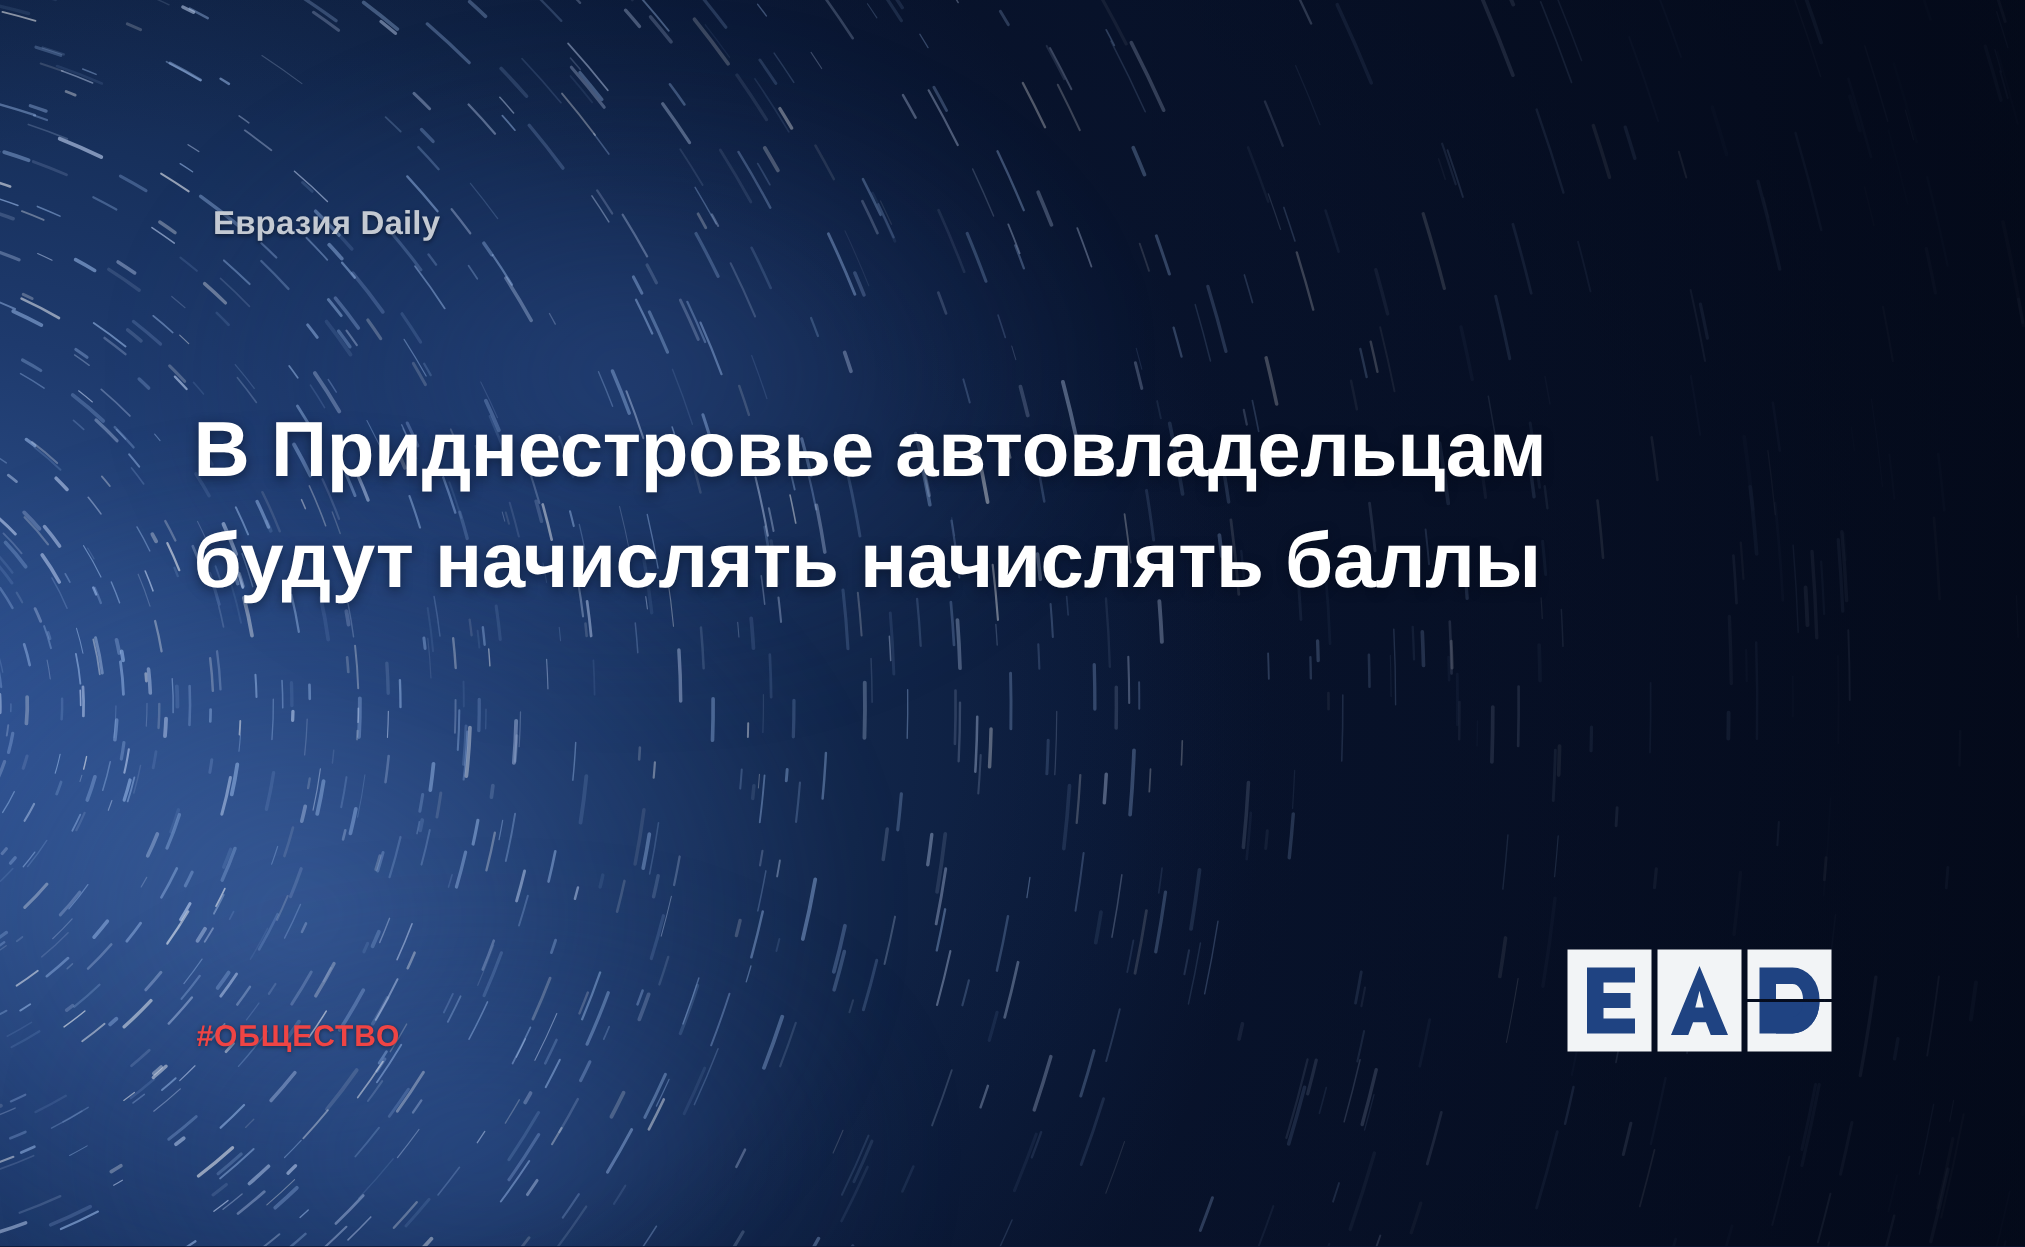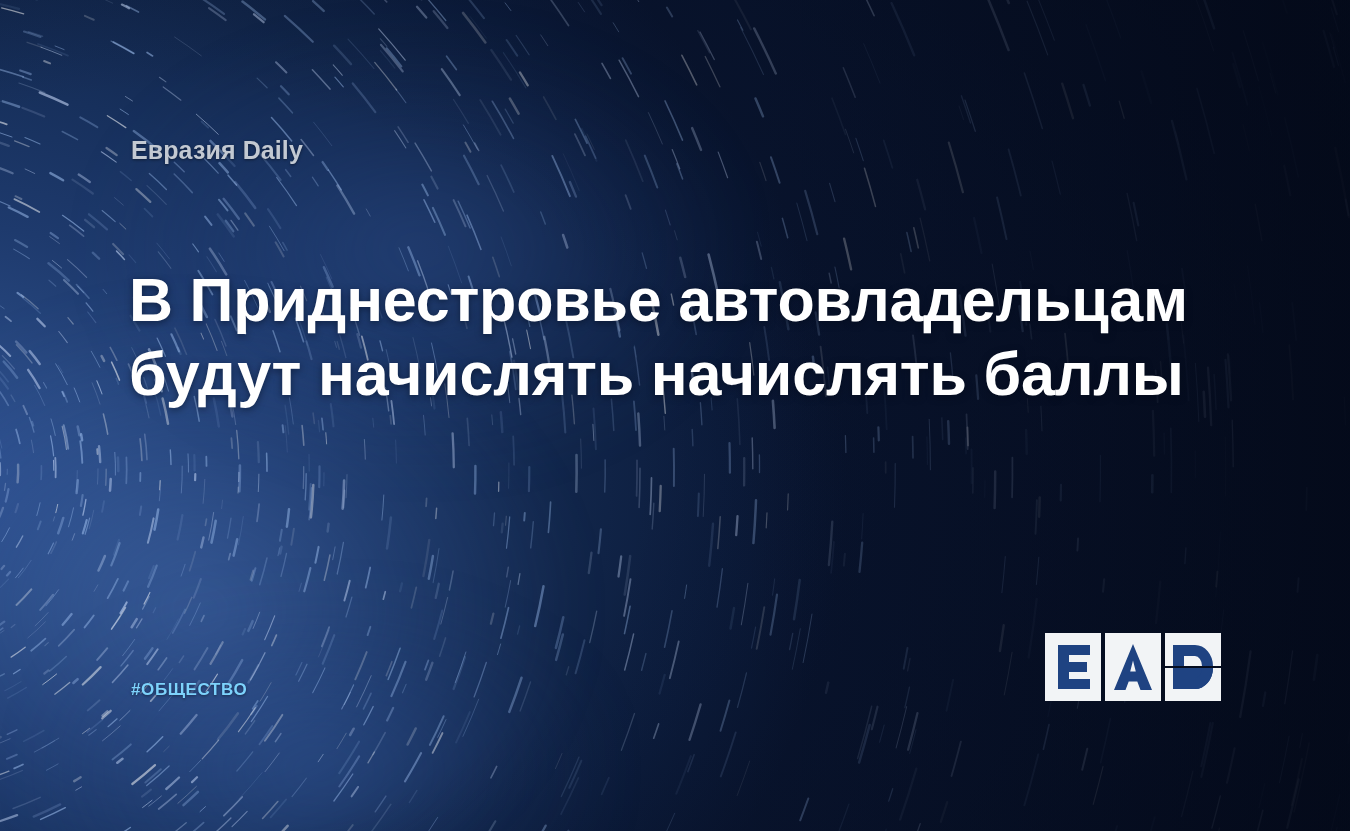--- a/index.html
+++ b/index.html
@@ -61,53 +61,53 @@
       linear-gradient(90deg, rgba(0,0,0,0) 55%, rgba(4,9,24,0.34) 82%, rgba(3,7,20,0.55) 100%);
   }
 
   
   .trails { position: absolute; inset: 0; }
   .trails svg { display: block; width: 1350px; height: 831px; }
 
   
   .brand {
     position: absolute;
-    left: 131px;
+    left: 142px;
     top: 136px;
-    font-size: 25px;
+    font-size: 22px;
     font-weight: 700;
     letter-spacing: 0.1px;
     color: #c3c9d2;
     text-shadow: 0 1px 3px rgba(0,0,0,0.45);
     white-space: nowrap;
   }
 
   .headline {
     position: absolute;
     left: 129px;
     top: 263px;
     width: 960px;
     margin: 0;
-    font-size: 61px;
+    font-size: 52px;
     line-height: 74px;
     font-weight: 700;
     color: #ffffff;
     letter-spacing: -0.2px;
     text-shadow: 0 2px 7px rgba(3,9,24,0.5);
   }
   .headline .hl-line { display: block; white-space: nowrap; }
 
   .category {
     position: absolute;
     left: 131px;
     top: 680px;
-    font-size: 17px;
+    font-size: 20px;
     font-weight: 700;
     letter-spacing: 0.6px;
-    color: #7dd3fc;
+    color: #ef4444;
     text-shadow: 0 1px 3px rgba(0,0,0,0.45);
     white-space: nowrap;
   }
 
   
   .logo {
     position: absolute;
     left: 1045px;
     top: 633px;
     width: 177px;

